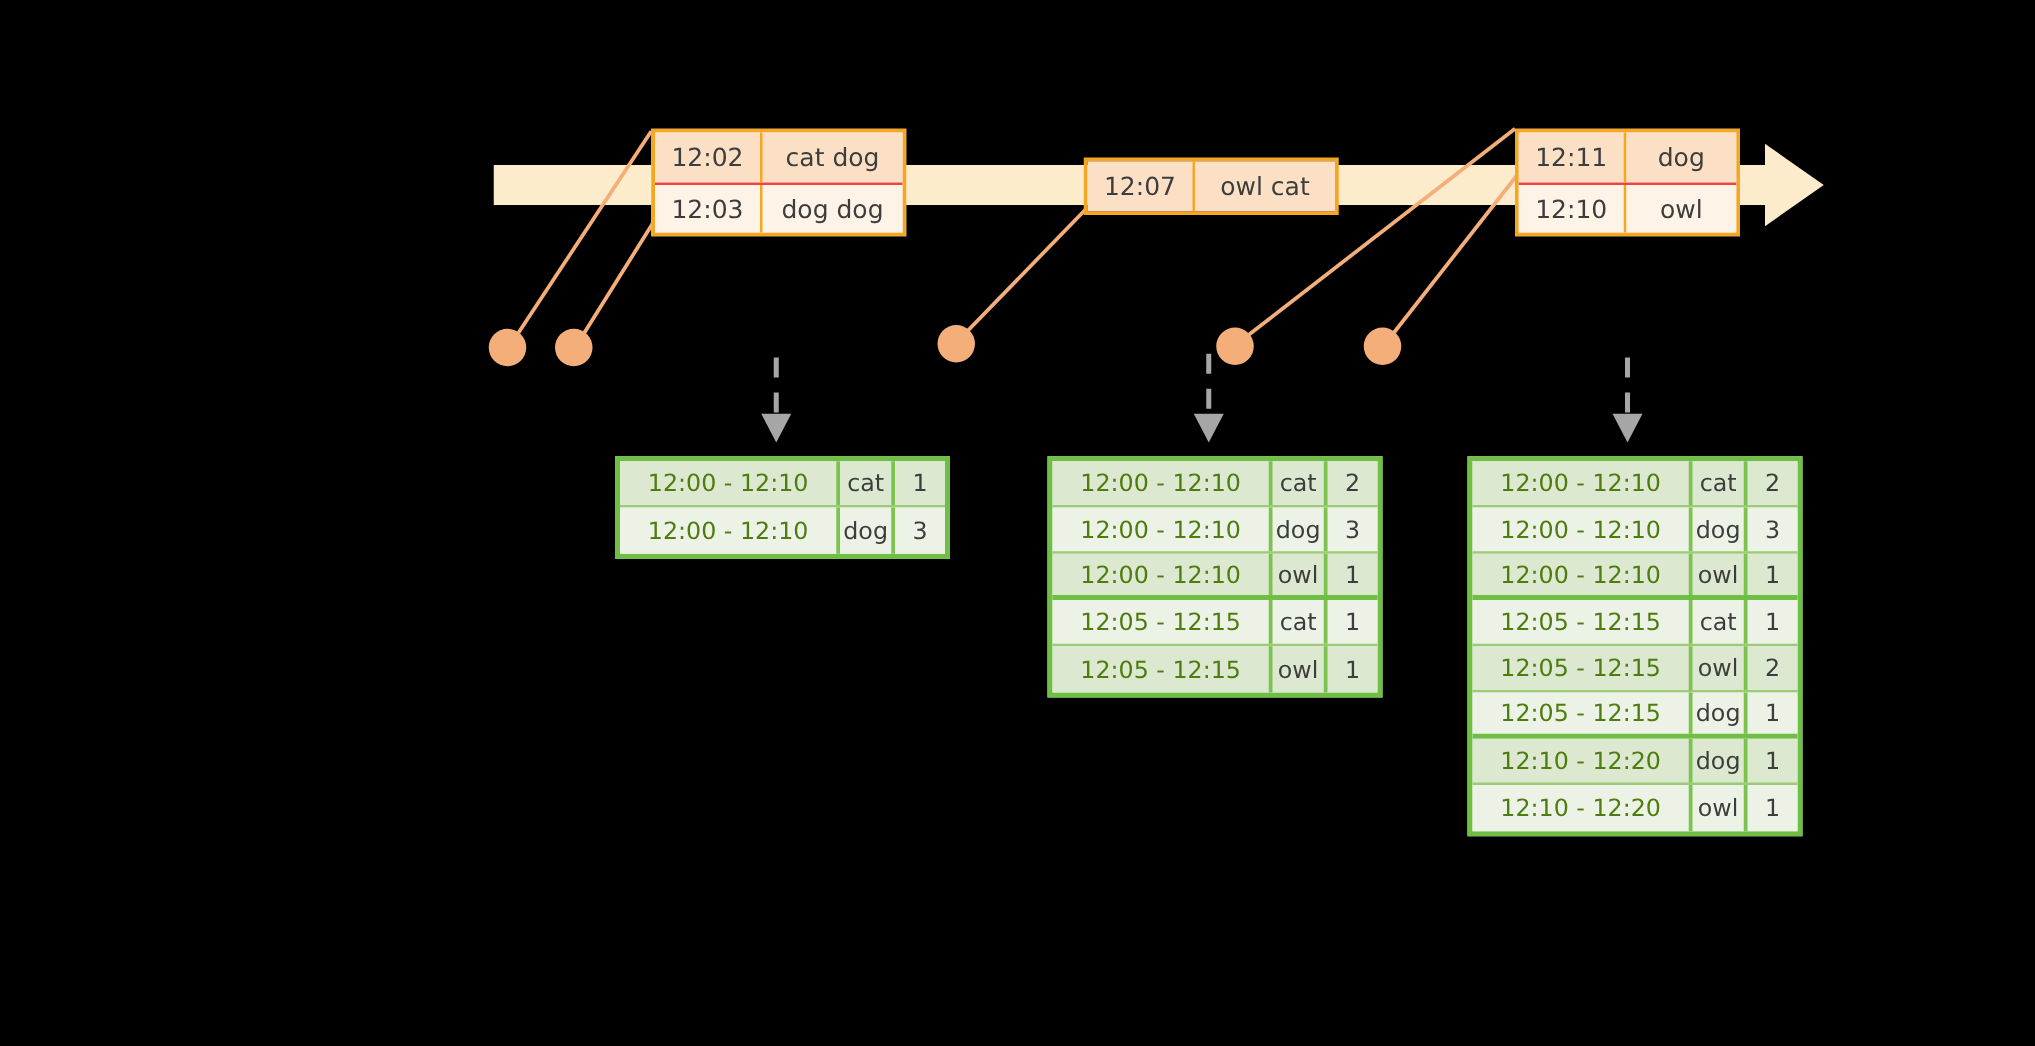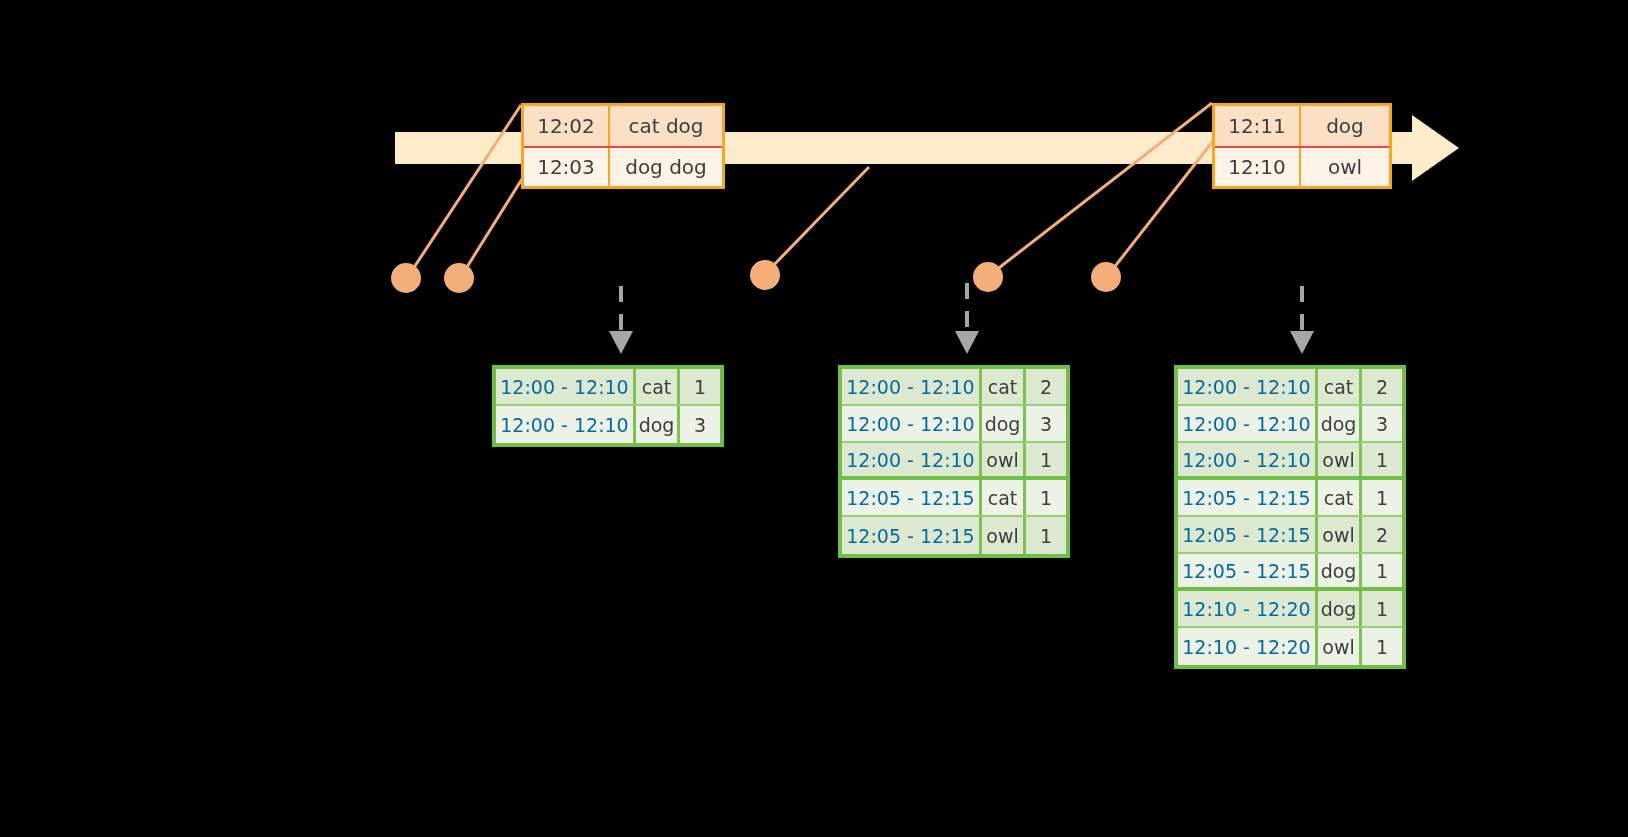--- a/index.html
+++ b/index.html
@@ -80,26 +80,26 @@
     display: flex;
     height: 37px;
     box-sizing: border-box;
     border-bottom: 2px solid #9ACB76;
   }
   .res-row:last-child { border-bottom: none; }
   .res-row.shadeA { background: #DCE8D0; }
   .res-row.shadeB { background: #EDF2E7; }
   .res-row.groupend { border-bottom: 4px solid #6FBF44; }
   .res-win {
-    width: 140px;
+    width: 176px;
     display: flex;
     align-items: center;
     justify-content: center;
     font-size: 19px;
-    color: #0369a1;
+    color: #4d7c0f;
     border-right: 3px solid #7CC24F;
     box-sizing: border-box;
   }
   .res-key {
     width: 44px;
     display: flex;
     align-items: center;
     justify-content: center;
     font-size: 19px;
     color: #3d3d3d;
@@ -164,20 +164,26 @@
     <div class="event-row first">
       <span class="ev-time">12:02</span>
       <span class="ev-val">cat dog</span>
     </div>
     <div class="event-row alt">
       <span class="ev-time">12:03</span>
       <span class="ev-val">dog dog</span>
     </div>
   </div>
 
+  <div class="event-box" style="left:867px; top:83px; width:204px;">
+    <div class="event-row first">
+      <span class="ev-time">12:07</span>
+      <span class="ev-val">owl cat</span>
+    </div>
+  </div>
 
   <div class="event-box" style="left:1212px; top:60px; width:180px;text-align:center;">
     <div class="event-row first">
       <span class="ev-time">12:11</span>
       <span class="ev-val">dog</span>
     </div>
     <div class="event-row alt">
       <span class="ev-time">12:10</span>
       <span class="ev-val">owl</span>
     </div>

